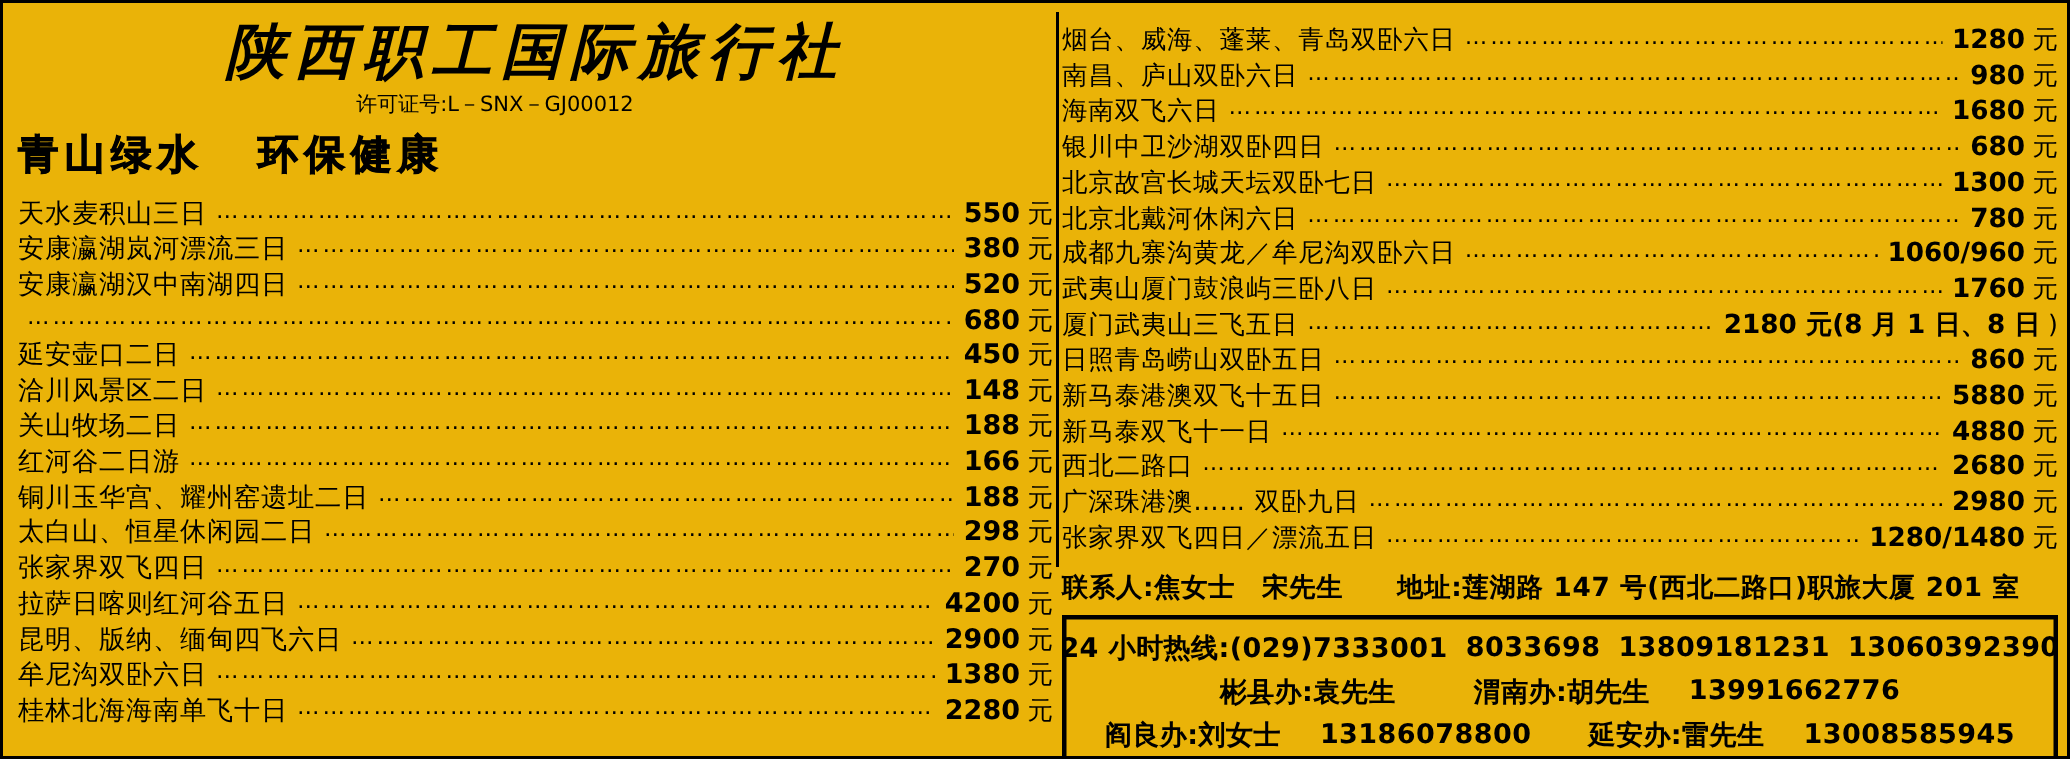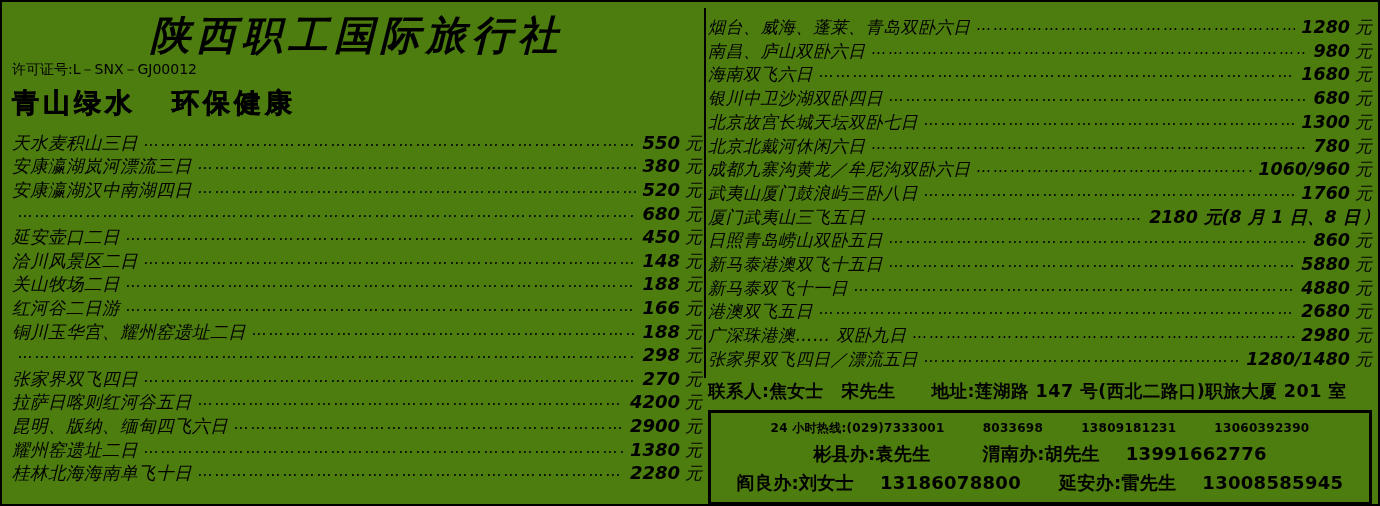--- a/index.html
+++ b/index.html
@@ -8,21 +8,21 @@
     background: #ffffff;
   }
   body {
     font-family: "Liberation Sans", sans-serif;
     color: #000;
   }
   #page {
     position: relative;
     width: 1380px;
     height: 506px;
-    background: #4d7c0f;
+    background: #eab308;
     overflow: hidden;
     border: 2px solid #000;
     box-sizing: border-box;
   }
   .col-left {
     position: absolute;
     left: 10px;
     top: 4px;
     width: 690px;
     height: 494px;
@@ -51,21 +51,21 @@
     font-family: "DejaVu Sans", sans-serif;
     font-weight: bold;
     font-size: 40px;
     letter-spacing: 6px;
     font-style: italic;
     line-height: 1.08;
     padding-top: 8px;
     white-space: nowrap;
   }
   .license {
-    text-align: left;
+    text-align: center;
     font-size: 14px;
     font-family: "DejaVu Sans", sans-serif;
     margin: 4px 54px 0 0;
     letter-spacing: 0px;
   }
   .slogan {
     text-align: left;
     font-family: "DejaVu Sans", sans-serif;
     font-weight: bold;
     font-size: 27px;
@@ -81,21 +81,20 @@
     margin-top: 10px;
   }
   .row {
     display: flex;
     align-items: baseline;
     font-family: "DejaVu Sans", sans-serif;
     font-size: 17.5px;
     line-height: 1.0;
     padding: 2.6px 0;
     white-space: nowrap;
-    font-style: italic;
   }
   .row .name {
     flex: 0 0 auto;
     letter-spacing: 0.5px;
   }
   .row .lead {
     flex: 1 1 auto;
     overflow: hidden;
     margin: 0 6px;
     position: relative;
@@ -142,21 +141,21 @@
     display: flex;
     align-items: center;
     justify-content: center;
     font-family: "DejaVu Sans", sans-serif;
     font-weight: bold;
     font-size: 18px;
     letter-spacing: 0.3px;
     padding: 2.5px 0;
     white-space: nowrap;
   }
-  .hotline-row.first { font-size: 12px; }
+  .hotline-row.first { font-size: 18px; }
   .hotline-row .cell { padding: 0 6px; }
   .hotline-sep { display: inline-block; width: 26px; }
   .hotline-sep.sm { width: 14px; }
 </style>
 </head>
 <body>
 
 <div id="page">
 
   <div class="divider"></div>
@@ -219,20 +218,21 @@
           <span class="price">166</span>
           <span class="unit">元</span>
         </div>
         <div class="row">
           <span class="name">铜川玉华宫、耀州窑遗址二日</span>
           <span class="lead">……………………………………………………………………………………………………………………</span>
           <span class="price">188</span>
           <span class="unit">元</span>
         </div>
         <div class="row">
+          <span class="name">太白山、恒星休闲园二日</span>
           <span class="lead">……………………………………………………………………………………………………………………</span>
           <span class="price">298</span>
           <span class="unit">元</span>
         </div>
         <div class="row">
           <span class="name">张家界双飞四日</span>
           <span class="lead">……………………………………………………………………………………………………………………</span>
           <span class="price">270</span>
           <span class="unit">元</span>
         </div>
@@ -242,21 +242,21 @@
           <span class="price">4200</span>
           <span class="unit">元</span>
         </div>
         <div class="row">
           <span class="name">昆明、版纳、缅甸四飞六日</span>
           <span class="lead">……………………………………………………………………………………………………………………</span>
           <span class="price">2900</span>
           <span class="unit">元</span>
         </div>
         <div class="row">
-          <span class="name">耀州窑遗址二日</span>
+          <span class="name">牟尼沟双卧六日</span>
           <span class="lead">……………………………………………………………………………………………………………………</span>
           <span class="price">1380</span>
           <span class="unit">元</span>
         </div>
         <div class="row">
           <span class="name">桂林北海海南单飞十日</span>
           <span class="lead">……………………………………………………………………………………………………………………</span>
           <span class="price">2280</span>
           <span class="unit">元</span>
         </div>
@@ -332,21 +332,21 @@
           <span class="price">5880</span>
           <span class="unit">元</span>
         </div>
         <div class="row">
           <span class="name">新马泰双飞十一日</span>
           <span class="lead">……………………………………………………………………………………………………………………</span>
           <span class="price">4880</span>
           <span class="unit">元</span>
         </div>
         <div class="row">
-          <span class="name">港澳双飞五日</span>
+          <span class="name">西北二路口</span>
           <span class="lead">……………………………………………………………………………………………………………………</span>
           <span class="price">2680</span>
           <span class="unit">元</span>
         </div>
         <div class="row">
           <span class="name">广深珠港澳…… 双卧九日</span>
           <span class="lead">……………………………………………………………………………………………………………………</span>
           <span class="price">2980</span>
           <span class="unit">元</span>
         </div>

